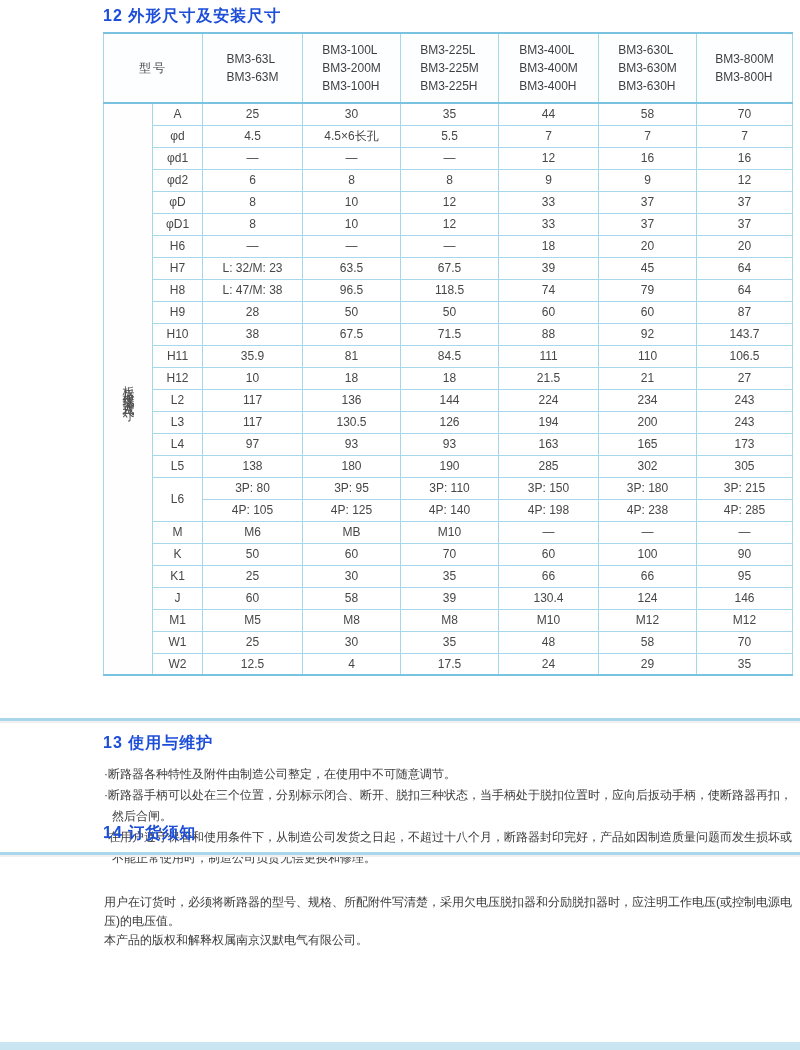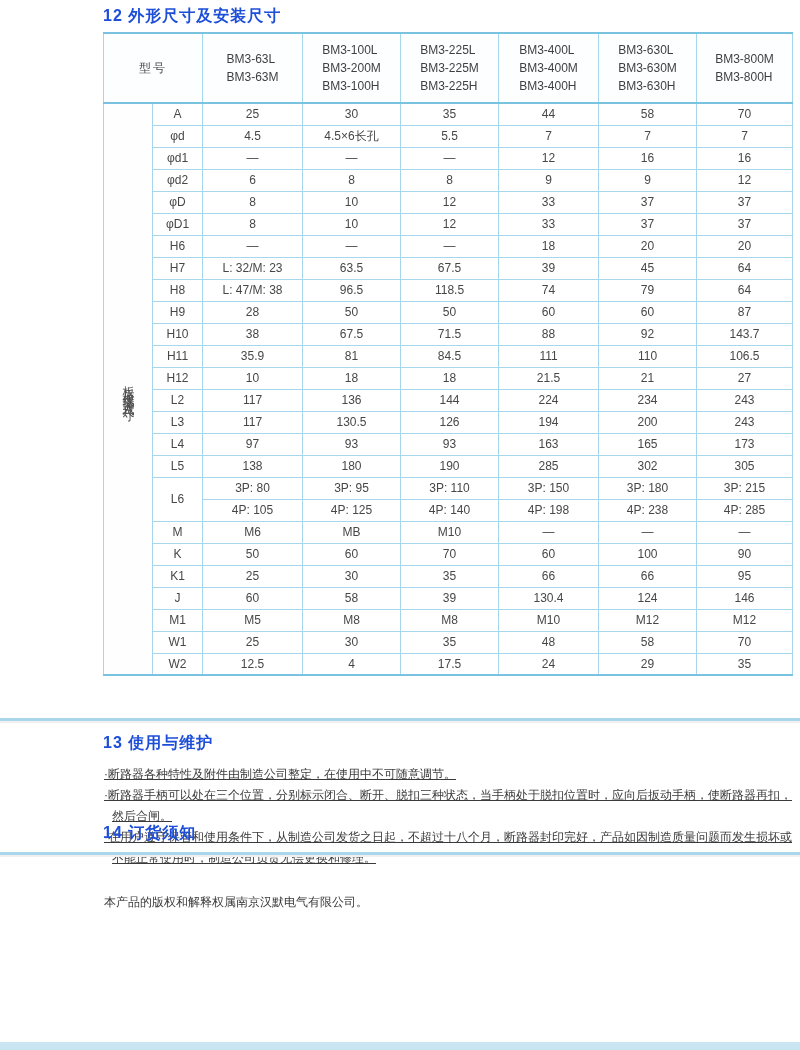--- a/index.html
+++ b/index.html
@@ -38,21 +38,21 @@
   
   .divider { position:absolute; left:0; width:800px; height:3px; background:#aad6ec;
              box-shadow:0 2px 0 #f0f0f0; }
   #divider1 { top:718px; }
   #divider2 { top:852px; }
   .bottom-strip { position:absolute; left:0; top:1042px; width:800px; height:8px; background:#cae5f2; }
   
   #title13 { top:733px; }
   #title14 { top:823px; }
   .sec13-body { position:absolute; left:104px; top:764px; width:692px;
-                font-size:12px; line-height:21px; color:#3a3a3a;text-decoration:underline; }
+                font-size:12px; line-height:21px; color:#3a3a3a; }
   .sec13-body .bullet { padding-left:8px; text-indent:-8px; }
   .sec14-body { position:absolute; left:104px; top:893px; width:694px;
                 font-size:12px; line-height:19px; color:#3a3a3a; }
   .sec14-body p { margin:0; }
 </style>
 </head>
 <body>
 
 <div class="page">
 
@@ -329,17 +329,18 @@
   <div class="sec13-body">
     <div class="bullet">·断路器各种特性及附件由制造公司整定，在使用中不可随意调节。</div>
     <div class="bullet">·断路器手柄可以处在三个位置，分别标示闭合、断开、脱扣三种状态，当手柄处于脱扣位置时，应向后扳动手柄，使断路器再扣，然后合闸。</div>
     <div class="bullet">·在用户遵守保管和使用条件下，从制造公司发货之日起，不超过十八个月，断路器封印完好，产品如因制造质量问题而发生损坏或不能正常使用时，制造公司负责无偿更换和修理。</div>
   </div>
 
   <div class="divider" id="divider2"></div>
 
   <h2 class="sec-title" id="title14">14 订货须知</h2>
   <div class="sec14-body">
+    <p>用户在订货时，必须将断路器的型号、规格、所配附件写清楚，采用欠电压脱扣器和分励脱扣器时，应注明工作电压(或控制电源电压)的电压值。</p>
     <p>本产品的版权和解释权属南京汉默电气有限公司。</p>
   </div>
 
   <div class="bottom-strip"></div>
 </div>
 
 </body></html>

